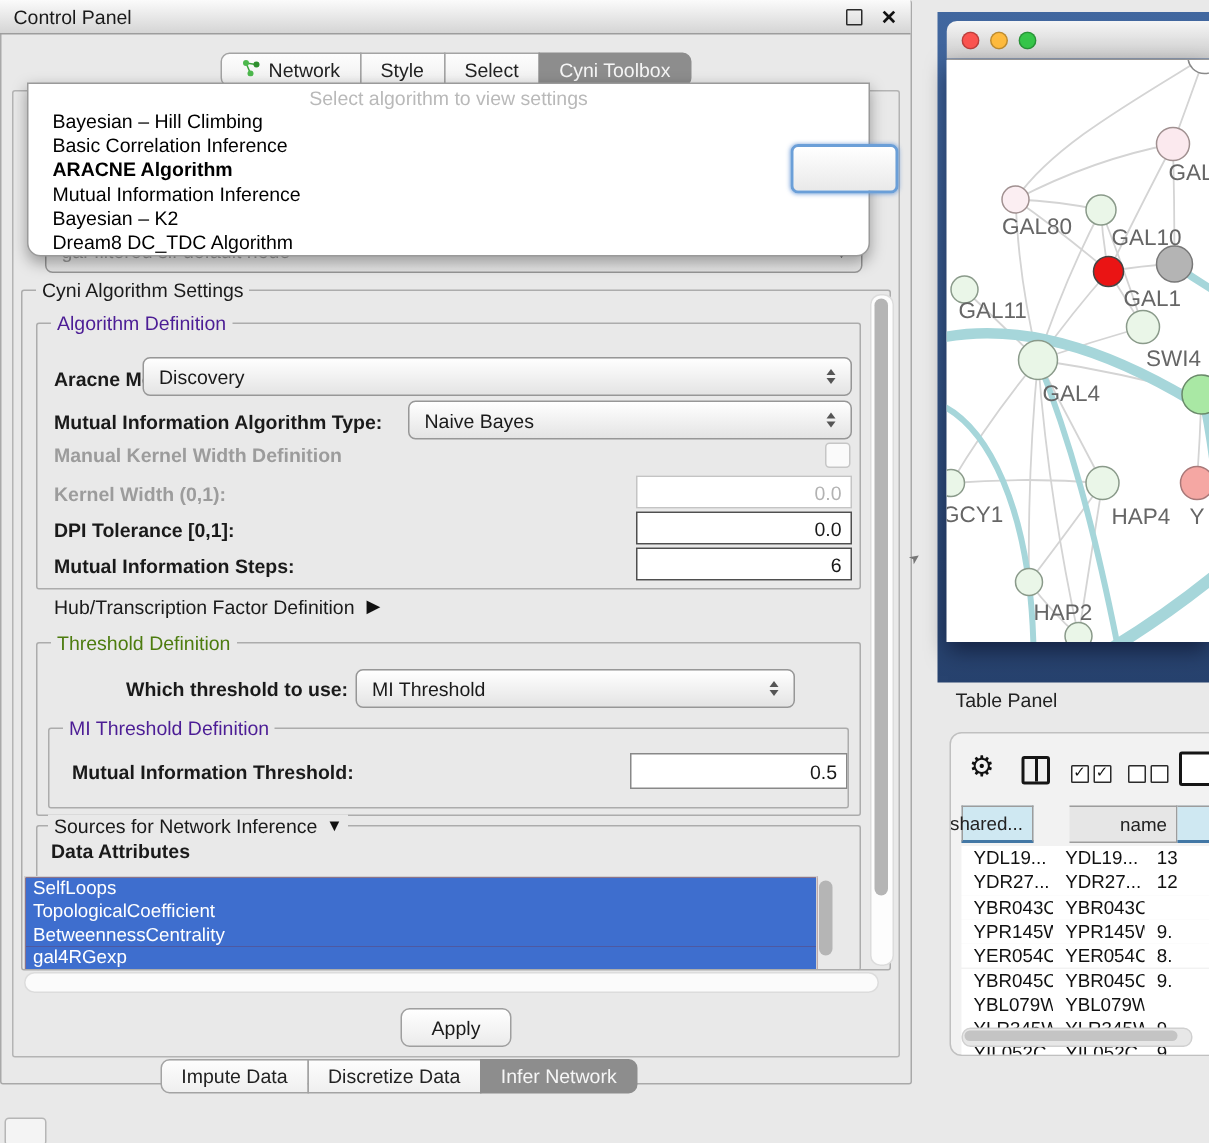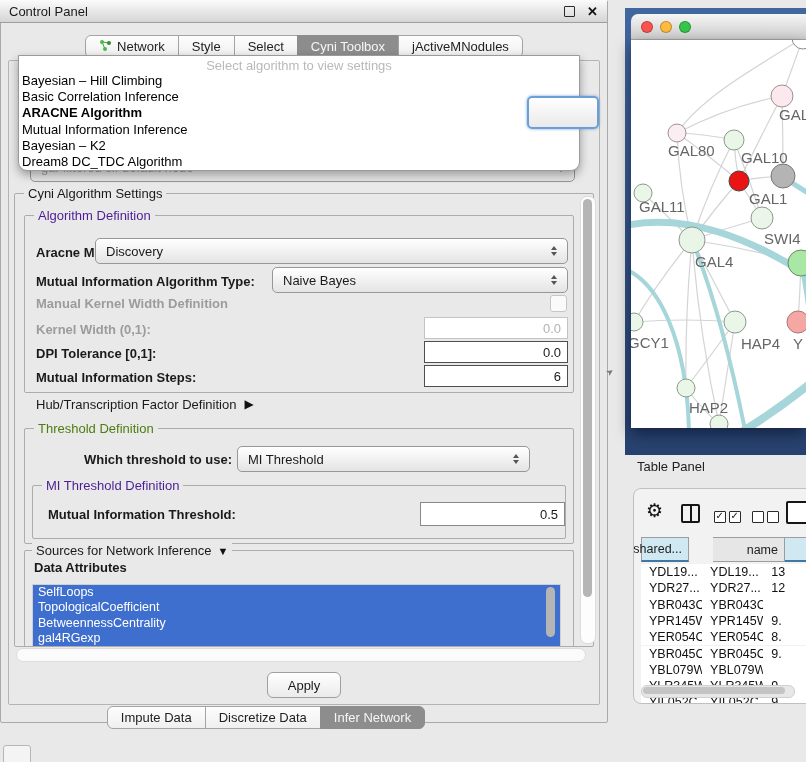--- a/index.html
+++ b/index.html
@@ -30,39 +30,39 @@
       display:flex;align-items:center;padding:0 24px 0 10px;box-sizing:border-box;font-size:13px;position:absolute}
   .combo .ud{position:absolute;right:9px;top:50%;transform:translateY(-50%);width:7px;height:10px}
   .combo .ud:before,.combo .ud:after{content:"";position:absolute;left:0;border-left:3.5px solid transparent;border-right:3.5px solid transparent}
   .combo .ud:before{top:0;border-bottom:4px solid #555}
   .combo .ud:after{bottom:0;border-top:4px solid #555}
   #hidden-combo{left:30px;top:152px;width:545px;height:30px;color:#9b9b9b;z-index:1}
   
   #algo-dd{left:18px;top:55px;width:560px;height:114px;background:#fff;border:1px solid #9a9a9a;
       border-radius:0 0 9px 9px;box-shadow:0 4px 10px rgba(0,0,0,.35);z-index:30;overflow:hidden}
   #algo-dd .prompt{text-align:center;color:#b9b9b9;font-size:13px;padding-top:2px;height:15px}
-  .dd-item{font-size:13px;height:16.2px;line-height:16.2px;padding-left:3px;color:#000;white-space:nowrap}
+  .dd-item{font-size:13px;height:16.2px;line-height:16.2px;padding-left:16px;color:#000;white-space:nowrap}
   .dd-item.bold{font-weight:bold}
   #focus-combo{left:527px;top:96px;width:68px;height:29px;border:2px solid #6b9fd8;border-radius:5px;
       background:linear-gradient(#fff,#e9e9e9);z-index:31;box-shadow:0 0 3px rgba(90,140,210,.8)}
   
   .group{border:1px solid #acacac;border-radius:2px}
   .legend{position:absolute;background:#e9e9e9;padding:0 4px;font-size:13px;white-space:nowrap}
   .leg-blue{color:#4c1d95}
   .leg-green{color:#4d7c0f}
   .lbl{font-size:13px;font-weight:bold;white-space:nowrap}
   .lbl.dis{color:#9c9c9c}
   .field{background:#fff;border:1px solid #4f4f4f;display:flex;align-items:center;justify-content:flex-end;
       padding:0 6px;box-sizing:border-box;font-size:13px}
   .field.dis{border:1px solid #c4c4c4;color:#b2b2b2}
   
   .sb-track{background:#fdfdfd;border:1px solid #dcdcdc;border-radius:7px}
   .sb-thumb{background:#b5b5b5;border-radius:5px}
   
-  #attr-list{left:32px;top:584px;width:527px;height:61px;background:#7f1d1d;overflow:hidden;border:1px solid #d0d0d0;border-bottom:none}
+  #attr-list{left:16px;top:584px;width:527px;height:61px;background:#7f1d1d;overflow:hidden;border:1px solid #d0d0d0;border-bottom:none}
   .attr-item{background:#3e6ece;color:#fff;font-size:12.5px;height:15.4px;line-height:15.4px;padding-left:5px}
   
   #apply-btn{left:267px;top:672px;width:72px;height:24px;border:1px solid #9f9f9f;border-radius:6px;
       background:linear-gradient(#ffffff,#ebebeb);font-size:13px;display:flex;align-items:center;justify-content:center}
   
   #desktop-blue{left:625px;top:8px;width:181px;height:447px;background:linear-gradient(#41679f,#27426e)}
   #net-title{left:631px;top:14px;width:175px;height:26px;border-radius:7px 0 0 0;
       background:linear-gradient(#f5f5f5,#cdcdcd);border-bottom:1px solid #a5a5a5;display:flex;align-items:center;padding-left:10px;box-sizing:border-box;gap:7px}
   .tl{width:12px;height:12px;border-radius:50%;border:1px solid rgba(0,0,0,.25);box-sizing:border-box}
   #net-canvas{left:631px;top:40px;width:175px;height:388px;background:#fff;overflow:hidden;box-shadow:0 6px 14px rgba(0,0,20,.5)}
@@ -118,23 +118,20 @@
       <span>Network</span>
     </div>
     <div class="tab">
       <span>Style</span>
     </div>
     <div class="tab">
       <span>Select</span>
     </div>
     <div class="tab sel">
       <span>Cyni Toolbox</span>
-    </div>
-    <div class="tab">
-      <span>jActiveMNodules</span>
     </div>
   </div>
 
 <div class="abs" id="outer-panel"></div>
 
 <div class="combo" id="hidden-combo">
   <span>gal-filtered sif default node</span>
   <span class="ud"></span>
 </div>
 

